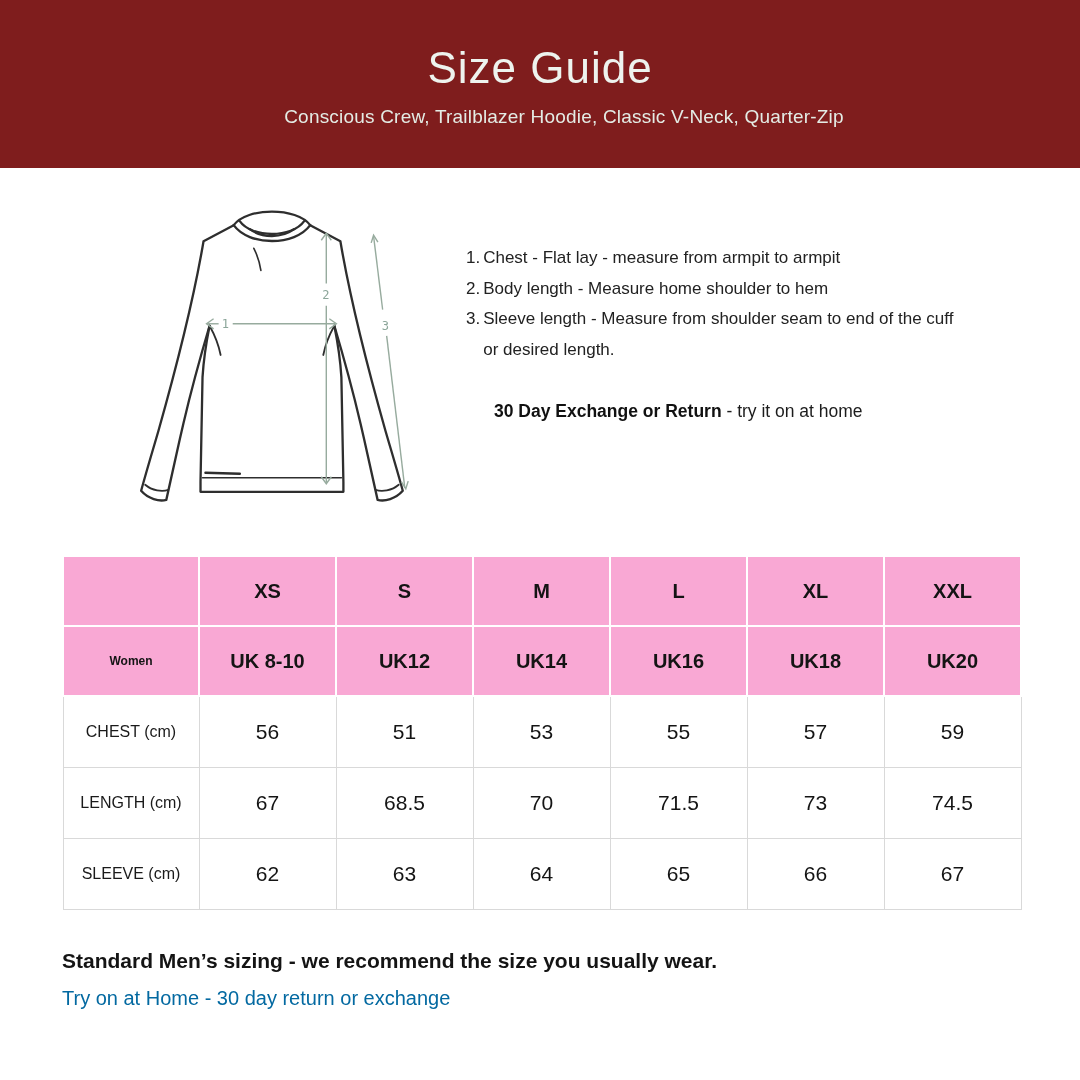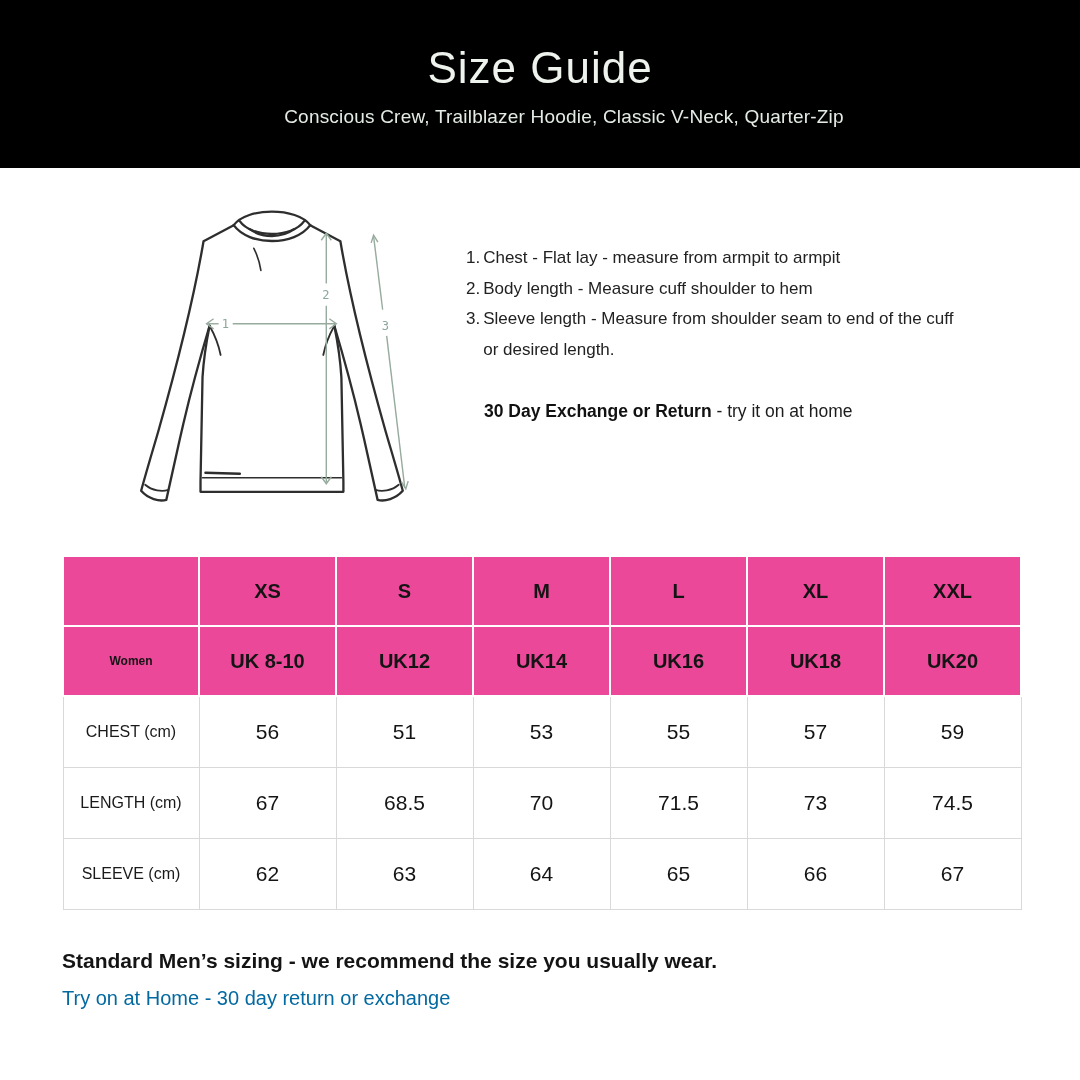--- a/index.html
+++ b/index.html
@@ -7,21 +7,21 @@
   body {
     background: #ffffff;
     font-family: "Liberation Sans", sans-serif;
     color: #1d1d1d;
   }
   .page { position: relative; width: 1080px; height: 1080px; background: #fff; overflow: hidden; }
 
   
   .banner {
     position: absolute; top: 0; left: 0; width: 1080px; height: 168px;
-    background: #000000; text-align: center;
+    background: #7f1d1d; text-align: center;
   }
   .banner-title {
     padding-top: 46px; font-size: 44px; font-weight: 400;
     letter-spacing: 1px; color: #eef3ee; line-height: 1;
   }
   .banner-sub {
     margin-top: 17px; font-size: 19px; font-weight: 400;
     letter-spacing: 0.2px; color: #e4ece5; line-height: 1; padding-left: 48px;
   }
 
@@ -33,35 +33,35 @@
     font-size: 12px; fill: #8ca69a;
   }
 
   
   .instructions { position: absolute; left: 466px; top: 243px; width: 522px; font-size: 17px; color: #222; }
   .instr-item { display: flex; line-height: 30.5px; }
   .instr-num { flex: 0 0 auto; margin-right: 3px; }
   .instr-text { flex: 0 1 auto; max-width: 482px; }
 
   
-  .policy { position: absolute; left: 484px; top: 398px; font-size: 17.5px; line-height: 26px; color: #1c1c1c; }
+  .policy { position: absolute; left: 494px; top: 398px; font-size: 17.5px; line-height: 26px; color: #1c1c1c; }
   .bold { font-weight: 700; color: #111; }
 
   
   table.size-table {
     position: absolute; left: 62px; top: 555px; width: 958px;
     border-collapse: collapse; table-layout: fixed;
     text-align: center; color: #141414;
   }
   table.size-table col.c0 { width: 136px; }
   table.size-table col.c  { width: 137px; }
   tr.hdr-row { height: 70px; }
   tr.data-row { height: 71px; }
   tr.hdr-row th, tr.hdr-row td {
-    background: #ec4899; border: 2px solid #ffffff;
+    background: #f9a8d4; border: 2px solid #ffffff;
     font-size: 20px; font-weight: 700;
   }
   tr.hdr-row th.row-label { font-size: 12px; font-weight: 700; }
   tr.data-row th, tr.data-row td {
     background: #ffffff; border: 1px solid #d9d9d9;
     font-size: 21px; font-weight: 400;
   }
   tr.data-row th.row-label { font-size: 16px; font-weight: 400; color: #1a1a1a; }
 
   
@@ -129,21 +129,21 @@
     </svg>
   </div>
 
   <div class="instructions">
     <div class="instr-item">
       <span class="instr-num">1.</span>
       <span class="instr-text">Chest - Flat lay - measure from armpit to armpit</span>
     </div>
     <div class="instr-item">
       <span class="instr-num">2.</span>
-      <span class="instr-text">Body length - Measure cuff shoulder to hem</span>
+      <span class="instr-text">Body length - Measure home shoulder to hem</span>
     </div>
     <div class="instr-item">
       <span class="instr-num">3.</span>
       <span class="instr-text">Sleeve length - Measure from shoulder seam to end of the cuff or desired length.</span>
     </div>
   </div>
 
   <div class="policy">
     <div>
       <span class="bold">30 Day Exchange or Return</span><span> - try it on at home</span>

